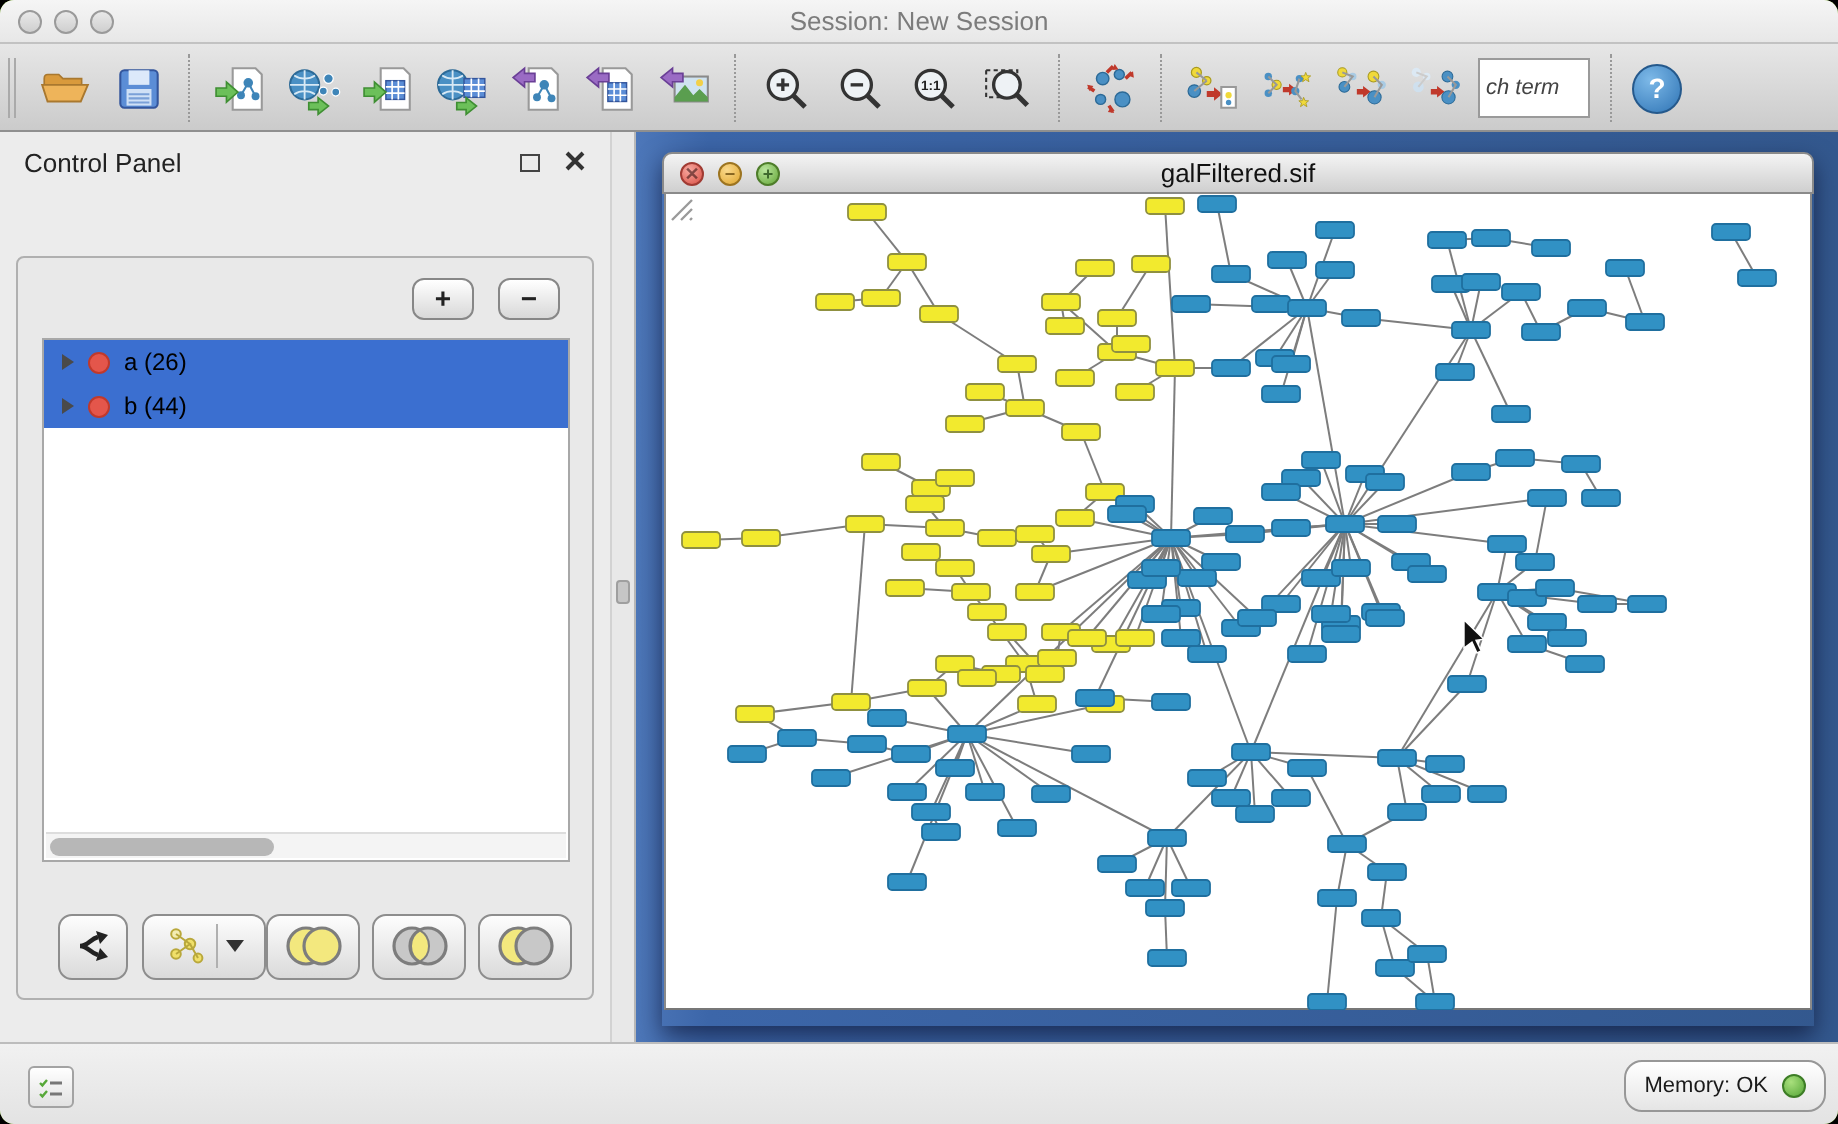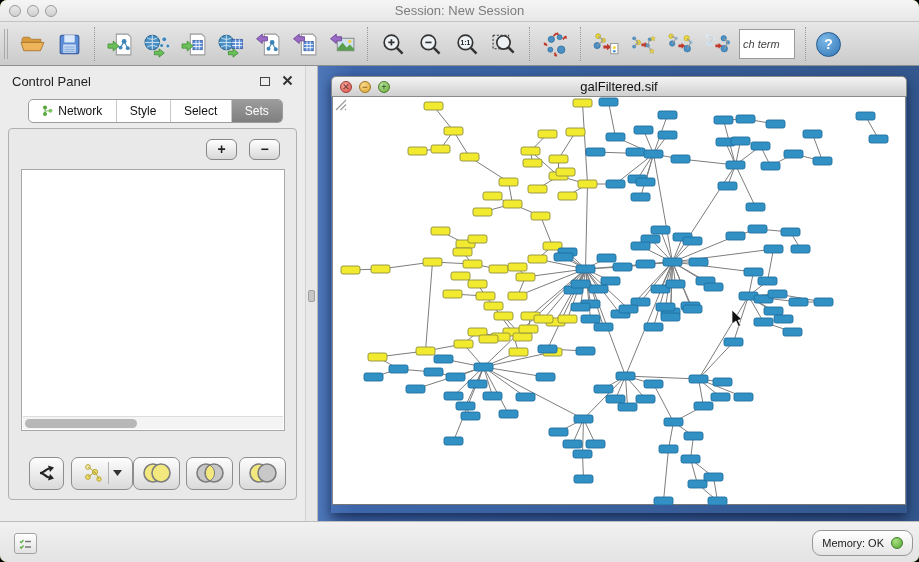--- a/index.html
+++ b/index.html
@@ -303,46 +303,36 @@
 
     <div class="control-panel">
       <div class="cp-header">
         <span>Control Panel</span>
         <span class="spacer"></span>
         <span class="cp-float"></span>
         <span class="cp-close"><svg viewBox="0 0 11 11">
                 <path d="M1.5 1.5l8 8m0-8l-8 8" stroke="#333" stroke-width="2"></path>
               </svg></span>
       </div>
-      <div class="tabs">
-        <div class="tab">
-          <svg width="11" height="12" viewBox="0 0 11 12">
-                <circle cx="3" cy="2.5" r="2" fill="#57a839"></circle>
-                <circle cx="3" cy="9" r="2" fill="#57a839"></circle>
-                <circle cx="8.5" cy="5.8" r="2" fill="#89c96f"></circle>
-                <path d="M3 2.5v6.5M3 6l5.5-.2" stroke="#57a839" stroke-width=".8" fill="none"></path>
-              </svg>
-          <span>Network</span>
-        </div>
-        <div class="tab">
-              <span>Style</span>
-            </div>
-        <div class="tab">
-              <span>Select</span>
-            </div>
-        <div class="tab active">
-              <span>Sets</span>
-            </div>
-      </div>
       <div class="sets-box">
         <div class="ar-row">
           <div class="ar-btn">+</div>
           <div class="ar-btn">−</div>
         </div>
         <div class="set-list">
+          <div class="set-row">
+            <span class="tri"></span>
+            <span class="red-dot"></span>
+            <span>a (26)</span>
+          </div>
+          <div class="set-row">
+            <span class="tri"></span>
+            <span class="red-dot"></span>
+            <span>b (44)</span>
+          </div>
           <div class="h-scroll">
                 <div class="h-thumb"></div>
               </div>
         </div>
         <div class="btn-row">
           <div class="tool-btn" style="width:35px;">
                 <svg width="20" height="20" viewBox="0 0 20 20">
                   <path d="M3 10c4 0 5-3.5 9-4.5M3 10c4 0 5 3.5 9 4.5" stroke="#222" stroke-width="2.2" fill="none"></path>
                   <path d="M11 2.5l6 2-4 4.5zM11 17.5l6-2-4-4.5z" fill="#222"></path>
                 </svg>

